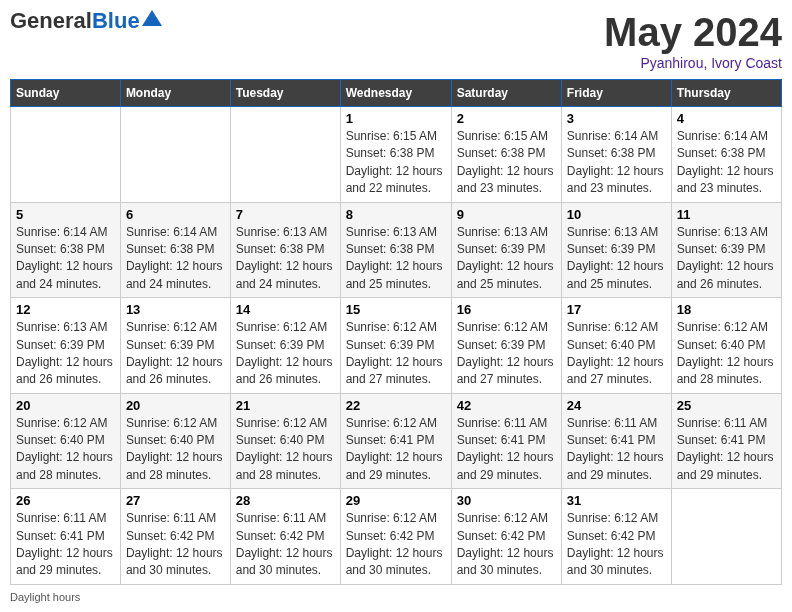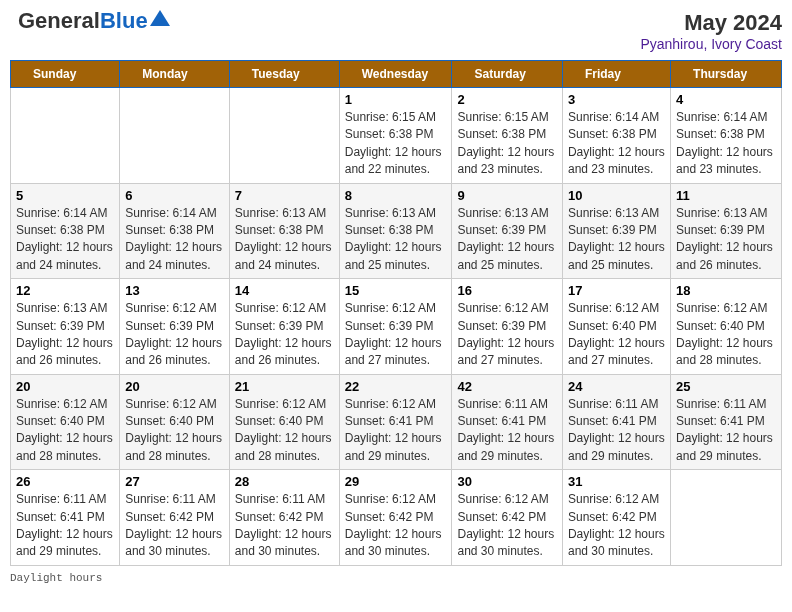--- a/index.html
+++ b/index.html
@@ -13,51 +13,50 @@
     .header {
       display: flex;
       justify-content: space-between;
       align-items: flex-start;
       margin-bottom: 8px;
     }
     .logo {
       display: flex;
       flex-direction: column;
       align-items: center;
-      margin-left: 8px;
     }
     .logo-text {
       font-size: 22px;
       font-weight: bold;
       line-height: 1;
     }
     .logo-text span.general { color: #333; }
     .logo-text span.blue { color: #1565c0; }
     .title-block {
       text-align: right;
     }
     .title-block .month-year {
-      font-size: 22px;
+      font-size: 40px;
       font-weight: bold;
       color: #333;
     }
     .title-block .location {
       font-size: 14px;
       color: #4c1d95;
     }
     .calendar {
       width: 100%;
       border-collapse: collapse;
       font-size: 11px;
     }
     .calendar th {
-      background-color: #a16207;
+      background-color: #404040;
       color: #fff;
       text-align: left;
-      padding: 6px 22px;
+      padding: 6px 5px;
       font-size: 12px;
       font-weight: bold;
       border: 1px solid #1565c0;
     }
     .calendar td {
       border: 1px solid #ccc;
       vertical-align: top;
       padding: 4px 5px;
       width: 113px;
       min-height: 80px;
@@ -74,21 +73,20 @@
     .day-info {
       font-size: 12px;
       color: #333;
       line-height: 1.45;
     }
     .empty-cell { background: #fff !important; }
     .footer {
       margin-top: 6px;
       font-size: 11px;
       color: #555;
-      font-family: Liberation Mono, monospace;
     }
   </style>
 </head>
 <body>
 
 <div class="header">
   <div class="logo">
     <div style="display:flex;align-items:center;">
       <span class="logo-text">
         <span class="general">General</span><span class="blue">Blue</span>

